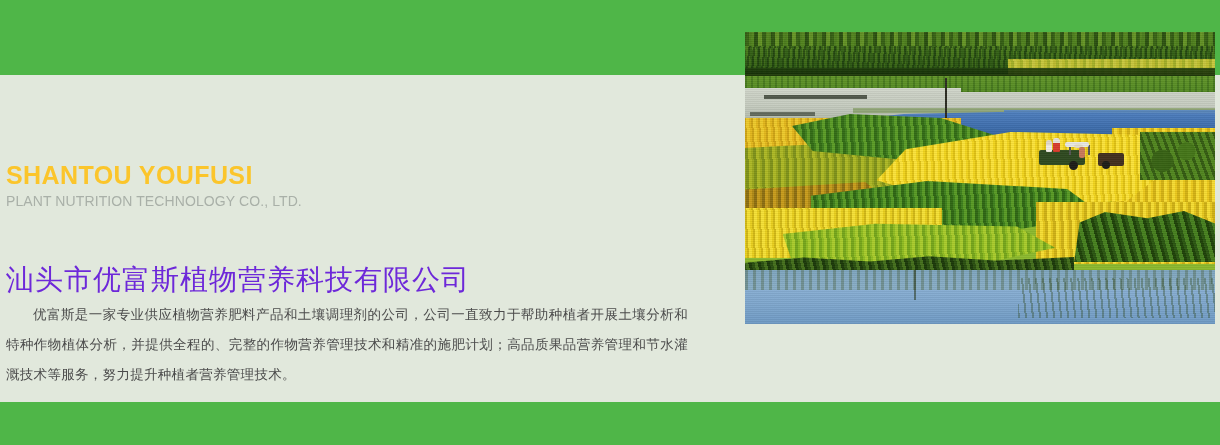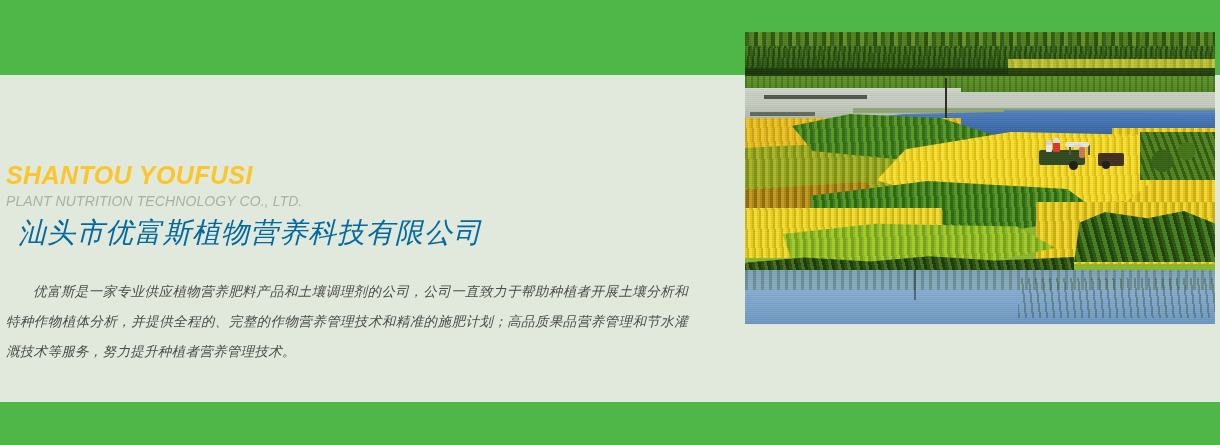--- a/index.html
+++ b/index.html
@@ -2,21 +2,21 @@
 <html><head>
 <meta charset="utf-8">
 <style>
   * { margin:0; padding:0; box-sizing:border-box; }
   html, body {
     width:1220px; height:445px;
     overflow:hidden;
     background:#e1e8dc;
     font-family:"Liberation Sans","DejaVu Sans",sans-serif;
   }
-  #page { position:relative; width:1220px; height:399px; background:#e1e8dc;font-style:italic; }
+  #page { position:relative; width:1220px; height:399px; background:#e1e8dc; }
 
   
   .band-top {
     position:absolute; left:0; top:0;
     width:1220px; height:75px;
     background:#4fb648;
     z-index:1;
   }
   .band-bottom {
     position:absolute; left:0; top:402px;
@@ -43,28 +43,28 @@
     font-size:14px;
     font-weight:normal;
     color:#a9b0a8;
     letter-spacing:0.1px;
     line-height:23px;
     padding-left:6px;
     white-space:nowrap;
   }
   .brand-cn {
     font-size:28px;
-    color:#0369a1;
+    color:#6d28d9;
     letter-spacing:1px;
     line-height:40px;
-    padding-left:18px;
+    padding-left:6px;
     white-space:nowrap;
+    margin-top:47px;
   }
   .body-copy {
-    margin-top:24px;
     padding-left:6px;
     padding-right:18px;
     width:706px;
     font-size:13.5px;
     color:#4b4b4b;
     line-height:30px;
     text-indent:2em;
     text-align:justify;
     letter-spacing:0.3px;
   }

